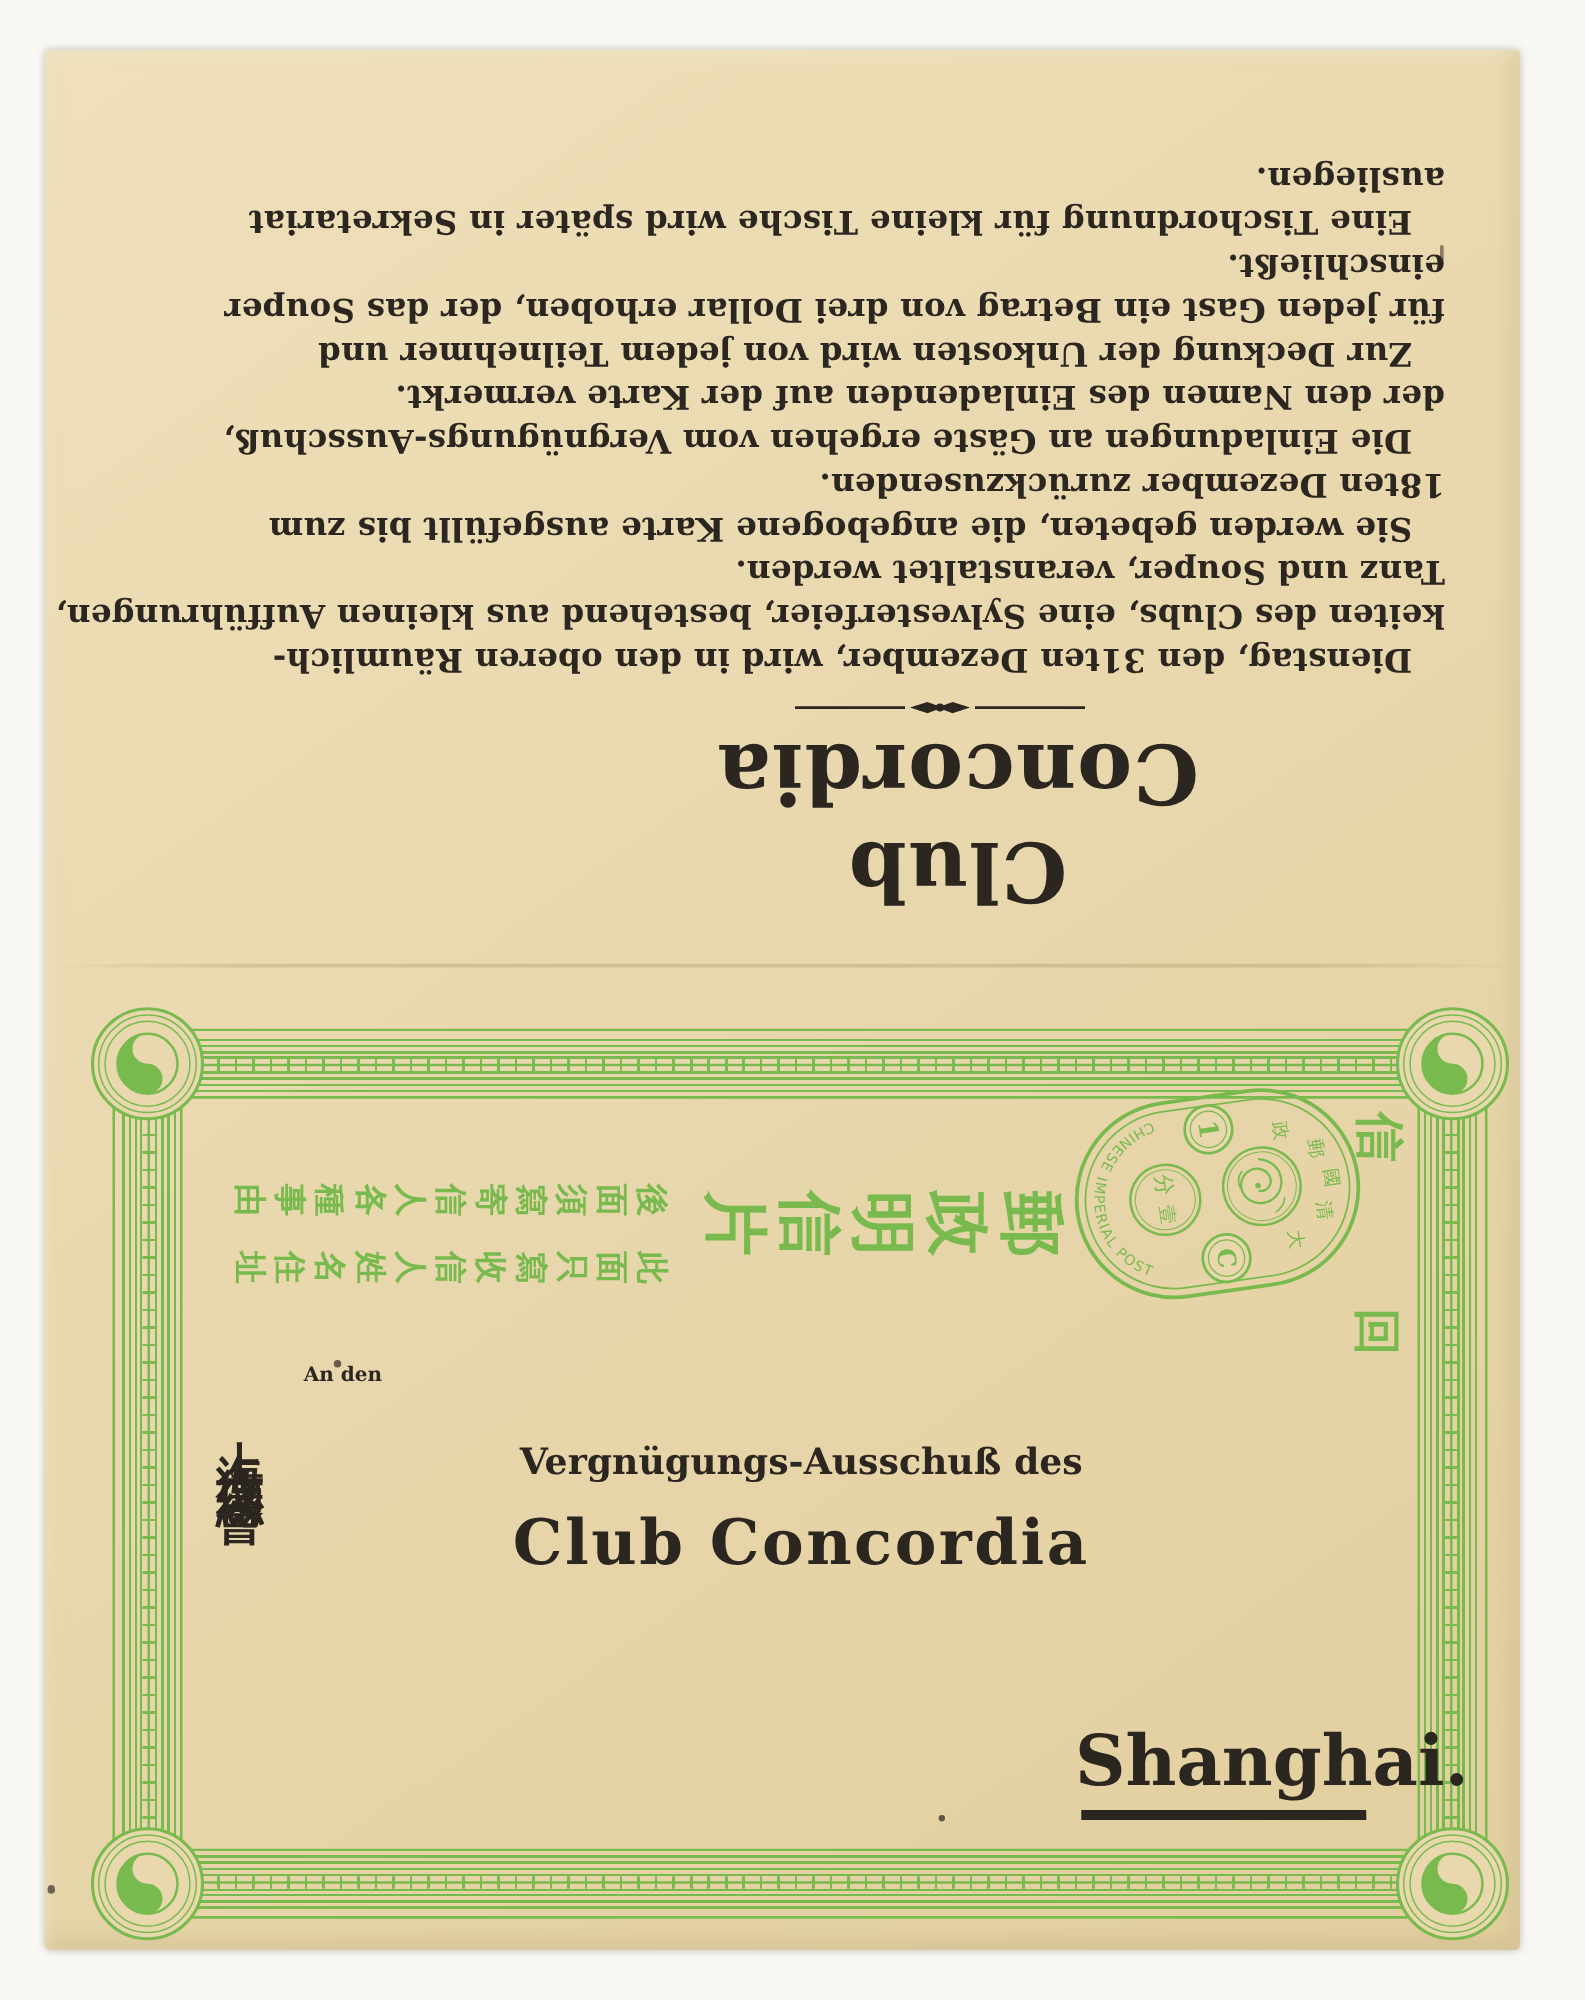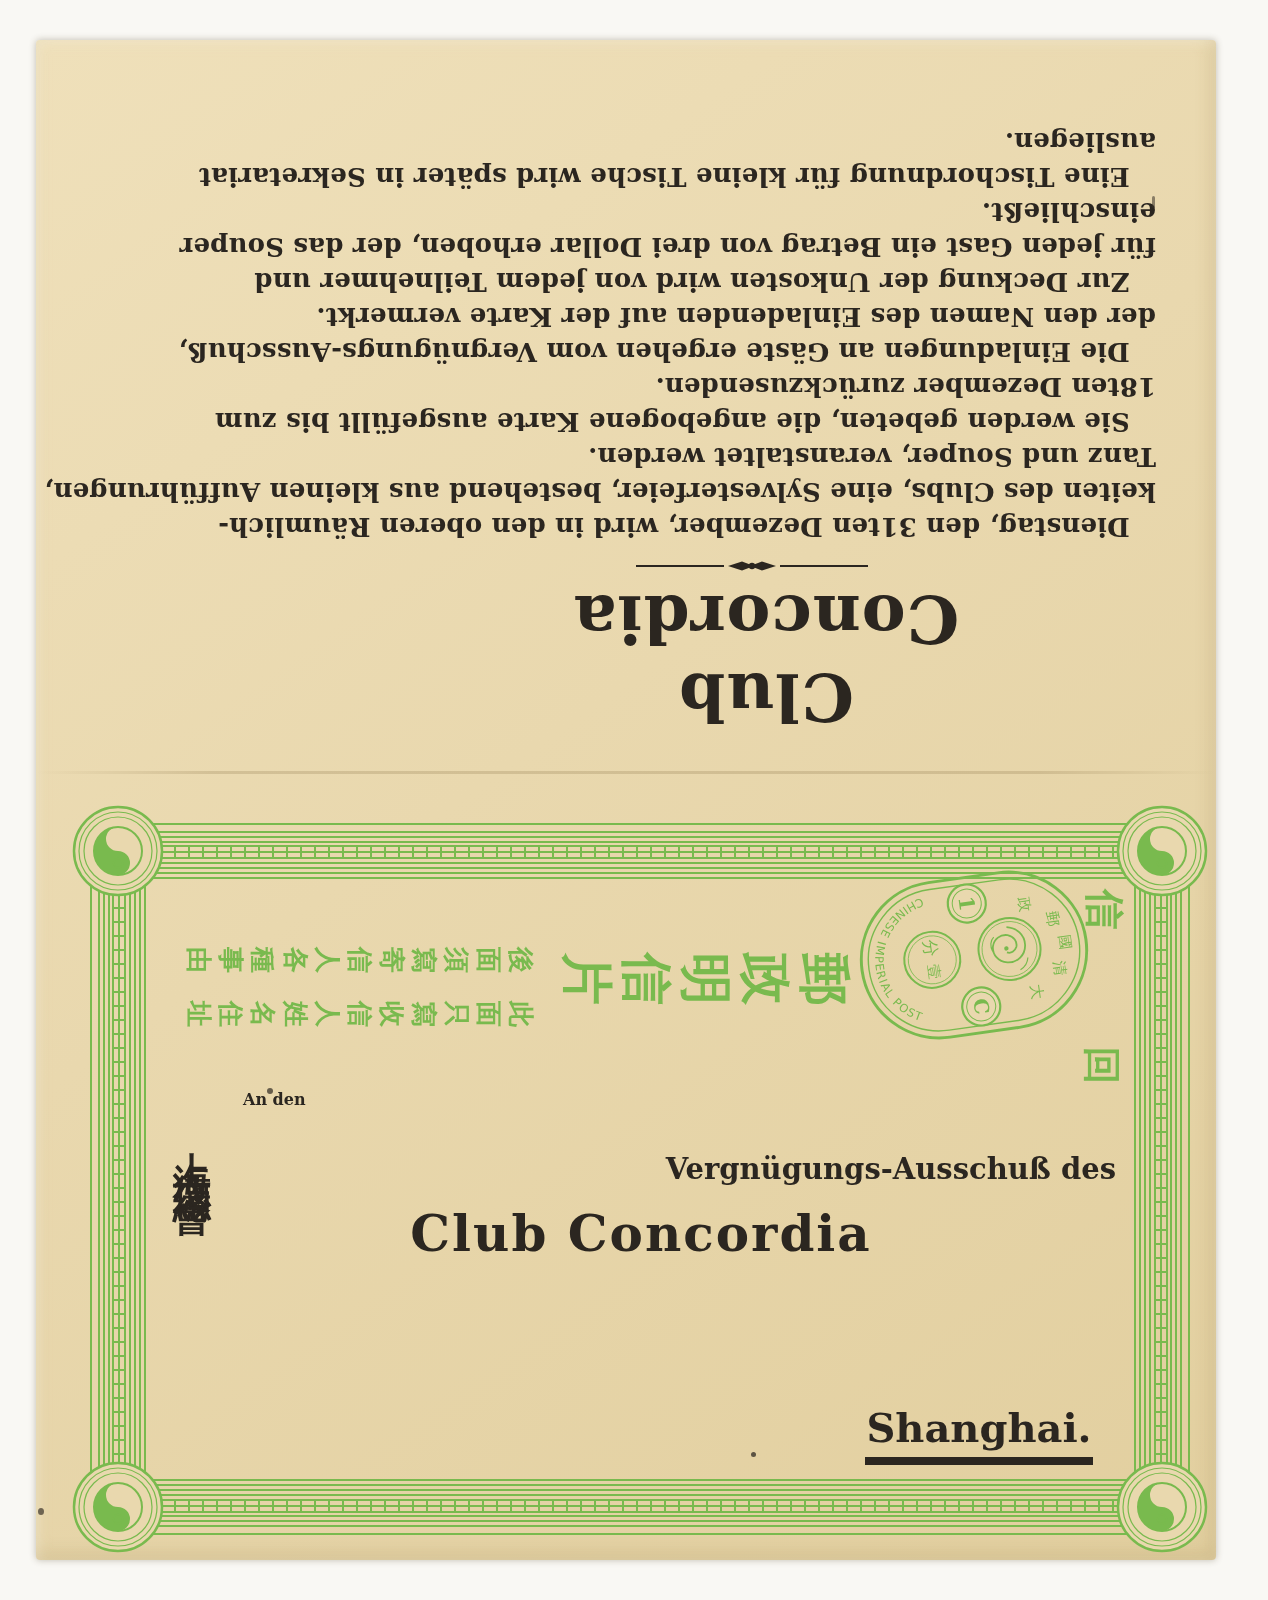--- a/index.html
+++ b/index.html
@@ -67,24 +67,24 @@
   .reply-bottom{left:1046px;top:1000px;font-size:38px;}
 
   .stamp{position:absolute;left:822px;top:834px;transform:rotate(-8deg);}
 
   
   .ink{color:#2b2620;}
   .an-den{position:absolute;left:207px;top:1050px;font-size:16px;font-weight:bold;}
   .cn-club{position:absolute;left:130px;top:1082px;font-family:"DejaVu Sans",sans-serif;
            color:#2b2620;font-size:38px;writing-mode:vertical-rl;letter-spacing:11px;font-weight:bold;}
   .addr-block{position:absolute;left:130px;top:1112px;width:950px;text-align:center;}
-  .committee{font-size:29px;font-weight:bold;margin:0 0 18px 0;text-align:right;}
+  .committee{font-size:29px;font-weight:bold;margin:0 0 18px 0;}
   .club-name{font-size:50px;font-weight:bold;letter-spacing:2px;}
   .city-block{position:absolute;left:824px;top:1336px;width:238px;text-align:center;}
-  .city{font-size:40px;font-weight:bold;margin-top:28px;}
+  .city{font-size:56px;font-weight:bold;}
   .city-rule{width:228px;height:8px;background:#2b2620;margin:6px auto 0 auto;}
 </style>
 </head>
 <body>
 
 <div class="card">
 
   <div class="message">
     <div class="msg-title">Club Concordia</div>
     <svg class="msg-divider" width="232" height="16" viewBox="0 0 232 16">

